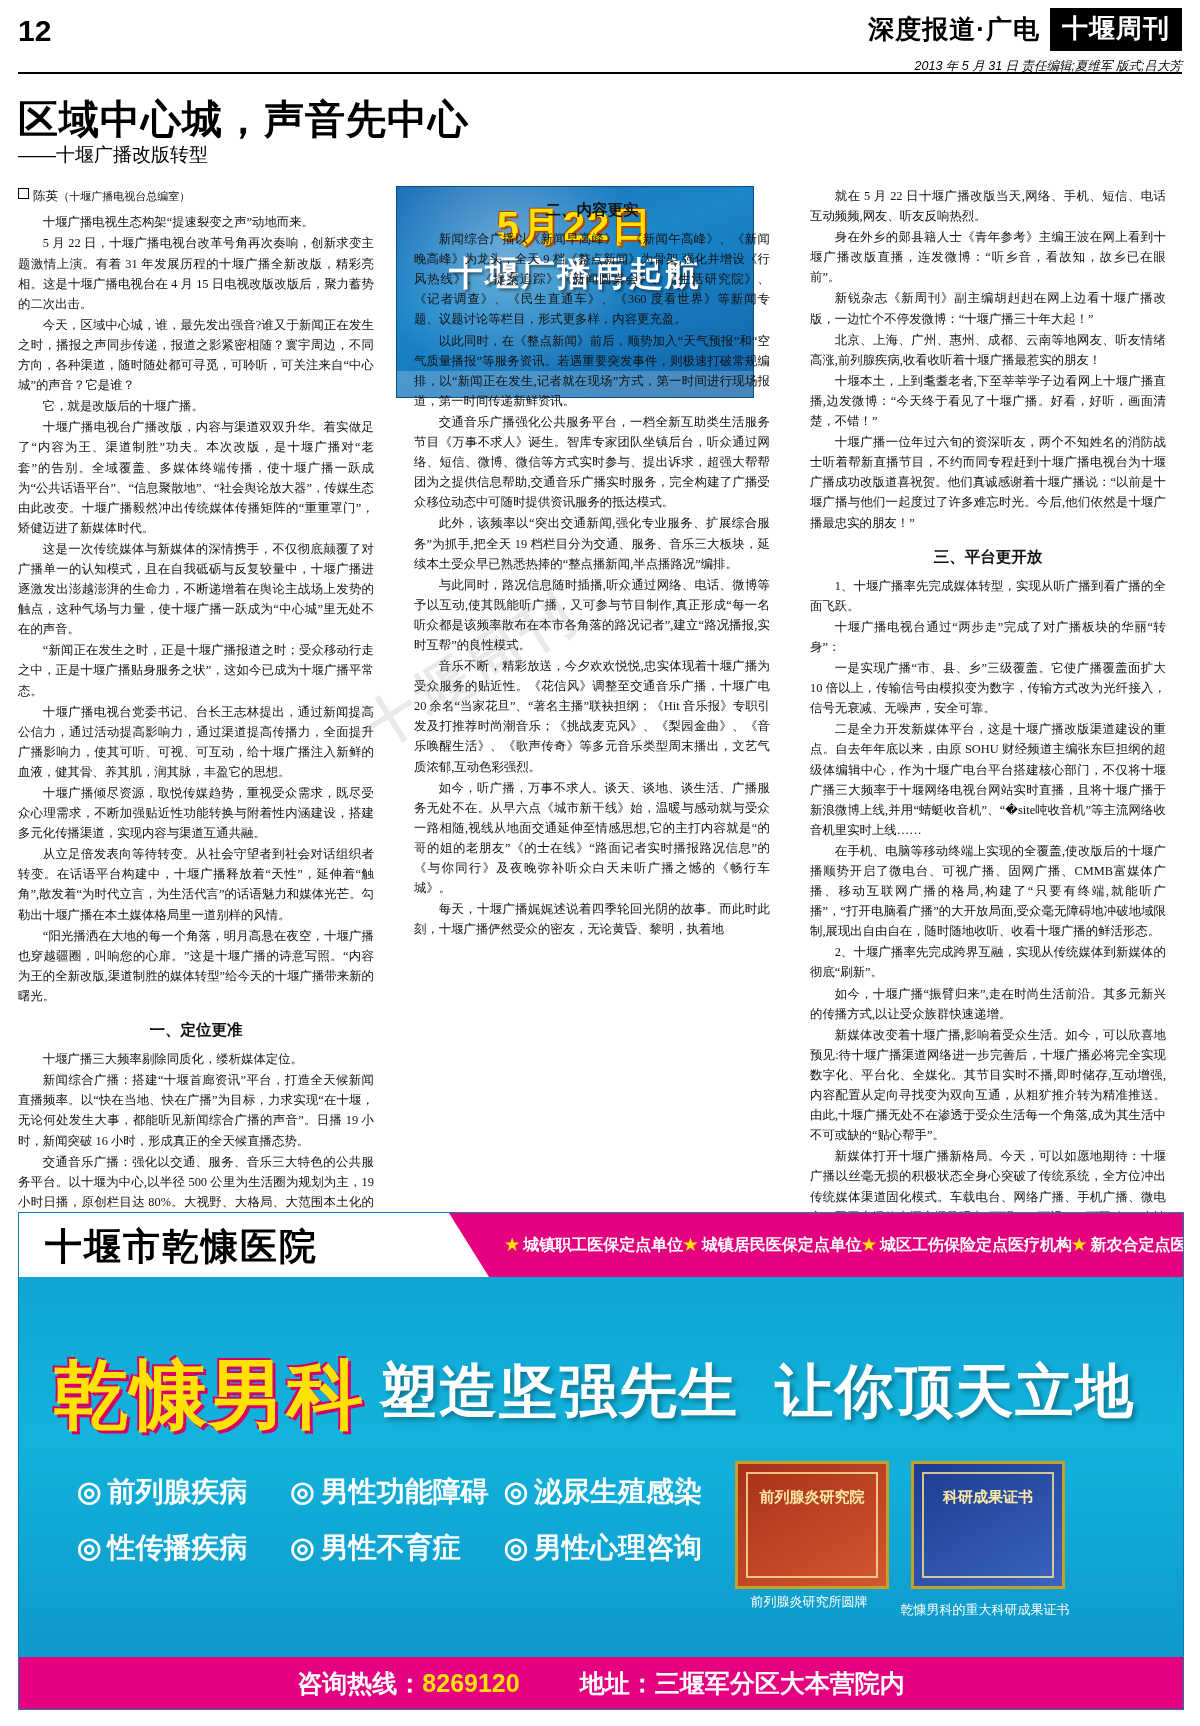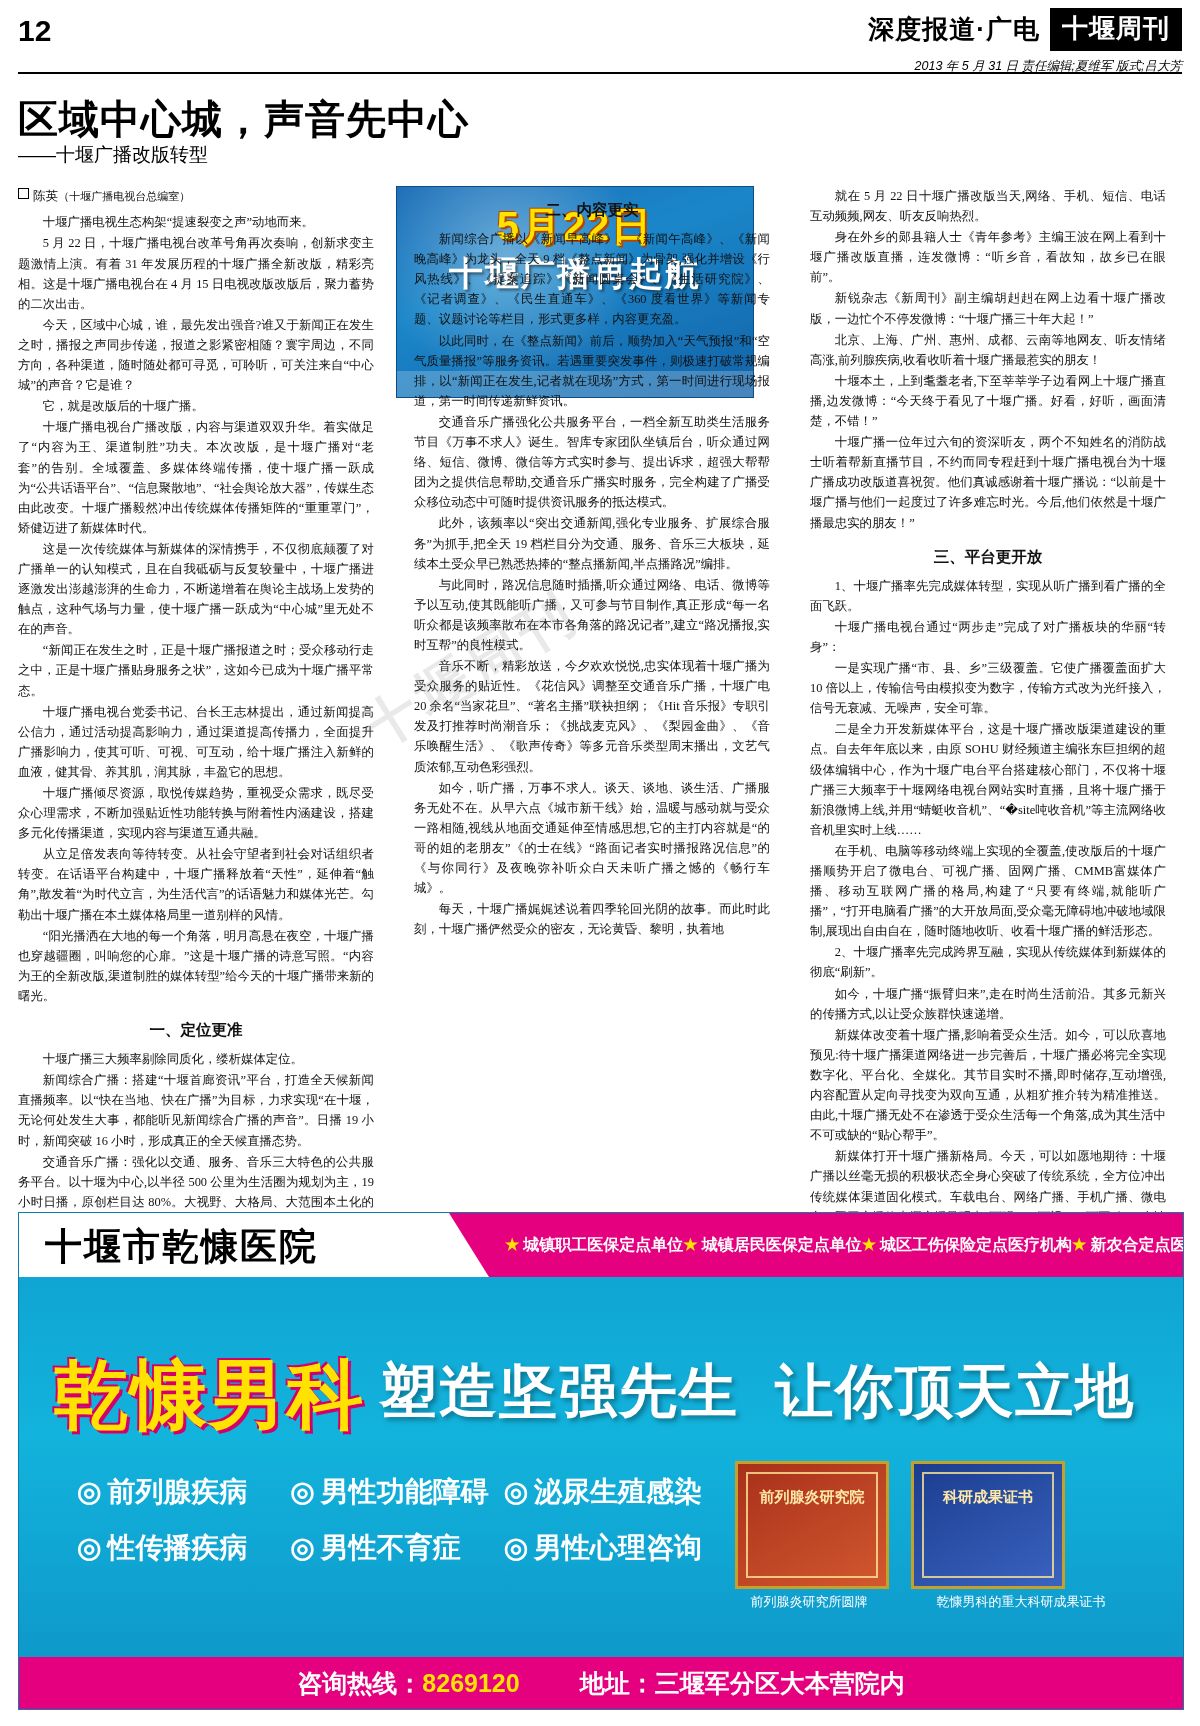--- a/index.html
+++ b/index.html
@@ -85,21 +85,21 @@
 
   .cert{position:absolute;top:184px;width:148px;height:122px;border:3px solid #c7a02a;background:#b33a1e;}
   .cert.c-a{left:716px;background:linear-gradient(150deg,#a8301a,#d2582f);}
   .cert.c-b{left:892px;background:linear-gradient(150deg,#1b3d8f,#3a63c0);}
   .cert .inner{position:absolute;inset:8px;border:2px solid rgba(255,230,150,.8);}
   .cert .ctxt{position:absolute;left:0;right:0;top:22px;text-align:center;color:#ffe9a8;
     font-family:"Liberation Sans",sans-serif;font-size:15px;font-weight:bold;line-height:1.4;}
   .cert-cap{position:absolute;top:316px;width:170px;text-align:center;color:#ffffff;
     font-family:"Liberation Sans",sans-serif;font-size:13px;}
   .cert-cap.a{left:705px;}
-  .cert-cap.b{left:917px;}
+  .cert-cap.b{left:881px;margin-top:8px;}
 
   .ad-foot{position:absolute;left:0;bottom:0;width:1164px;height:52px;background:#e4007f;
     display:flex;align-items:center;justify-content:center;gap:60px;color:#fff;
     font-family:"Liberation Sans",sans-serif;font-size:25px;font-weight:bold;}
   .ad-foot .num{color:#ffe200;}
 </style>
 </head>
 <body>
 
 <div class="masthead">

